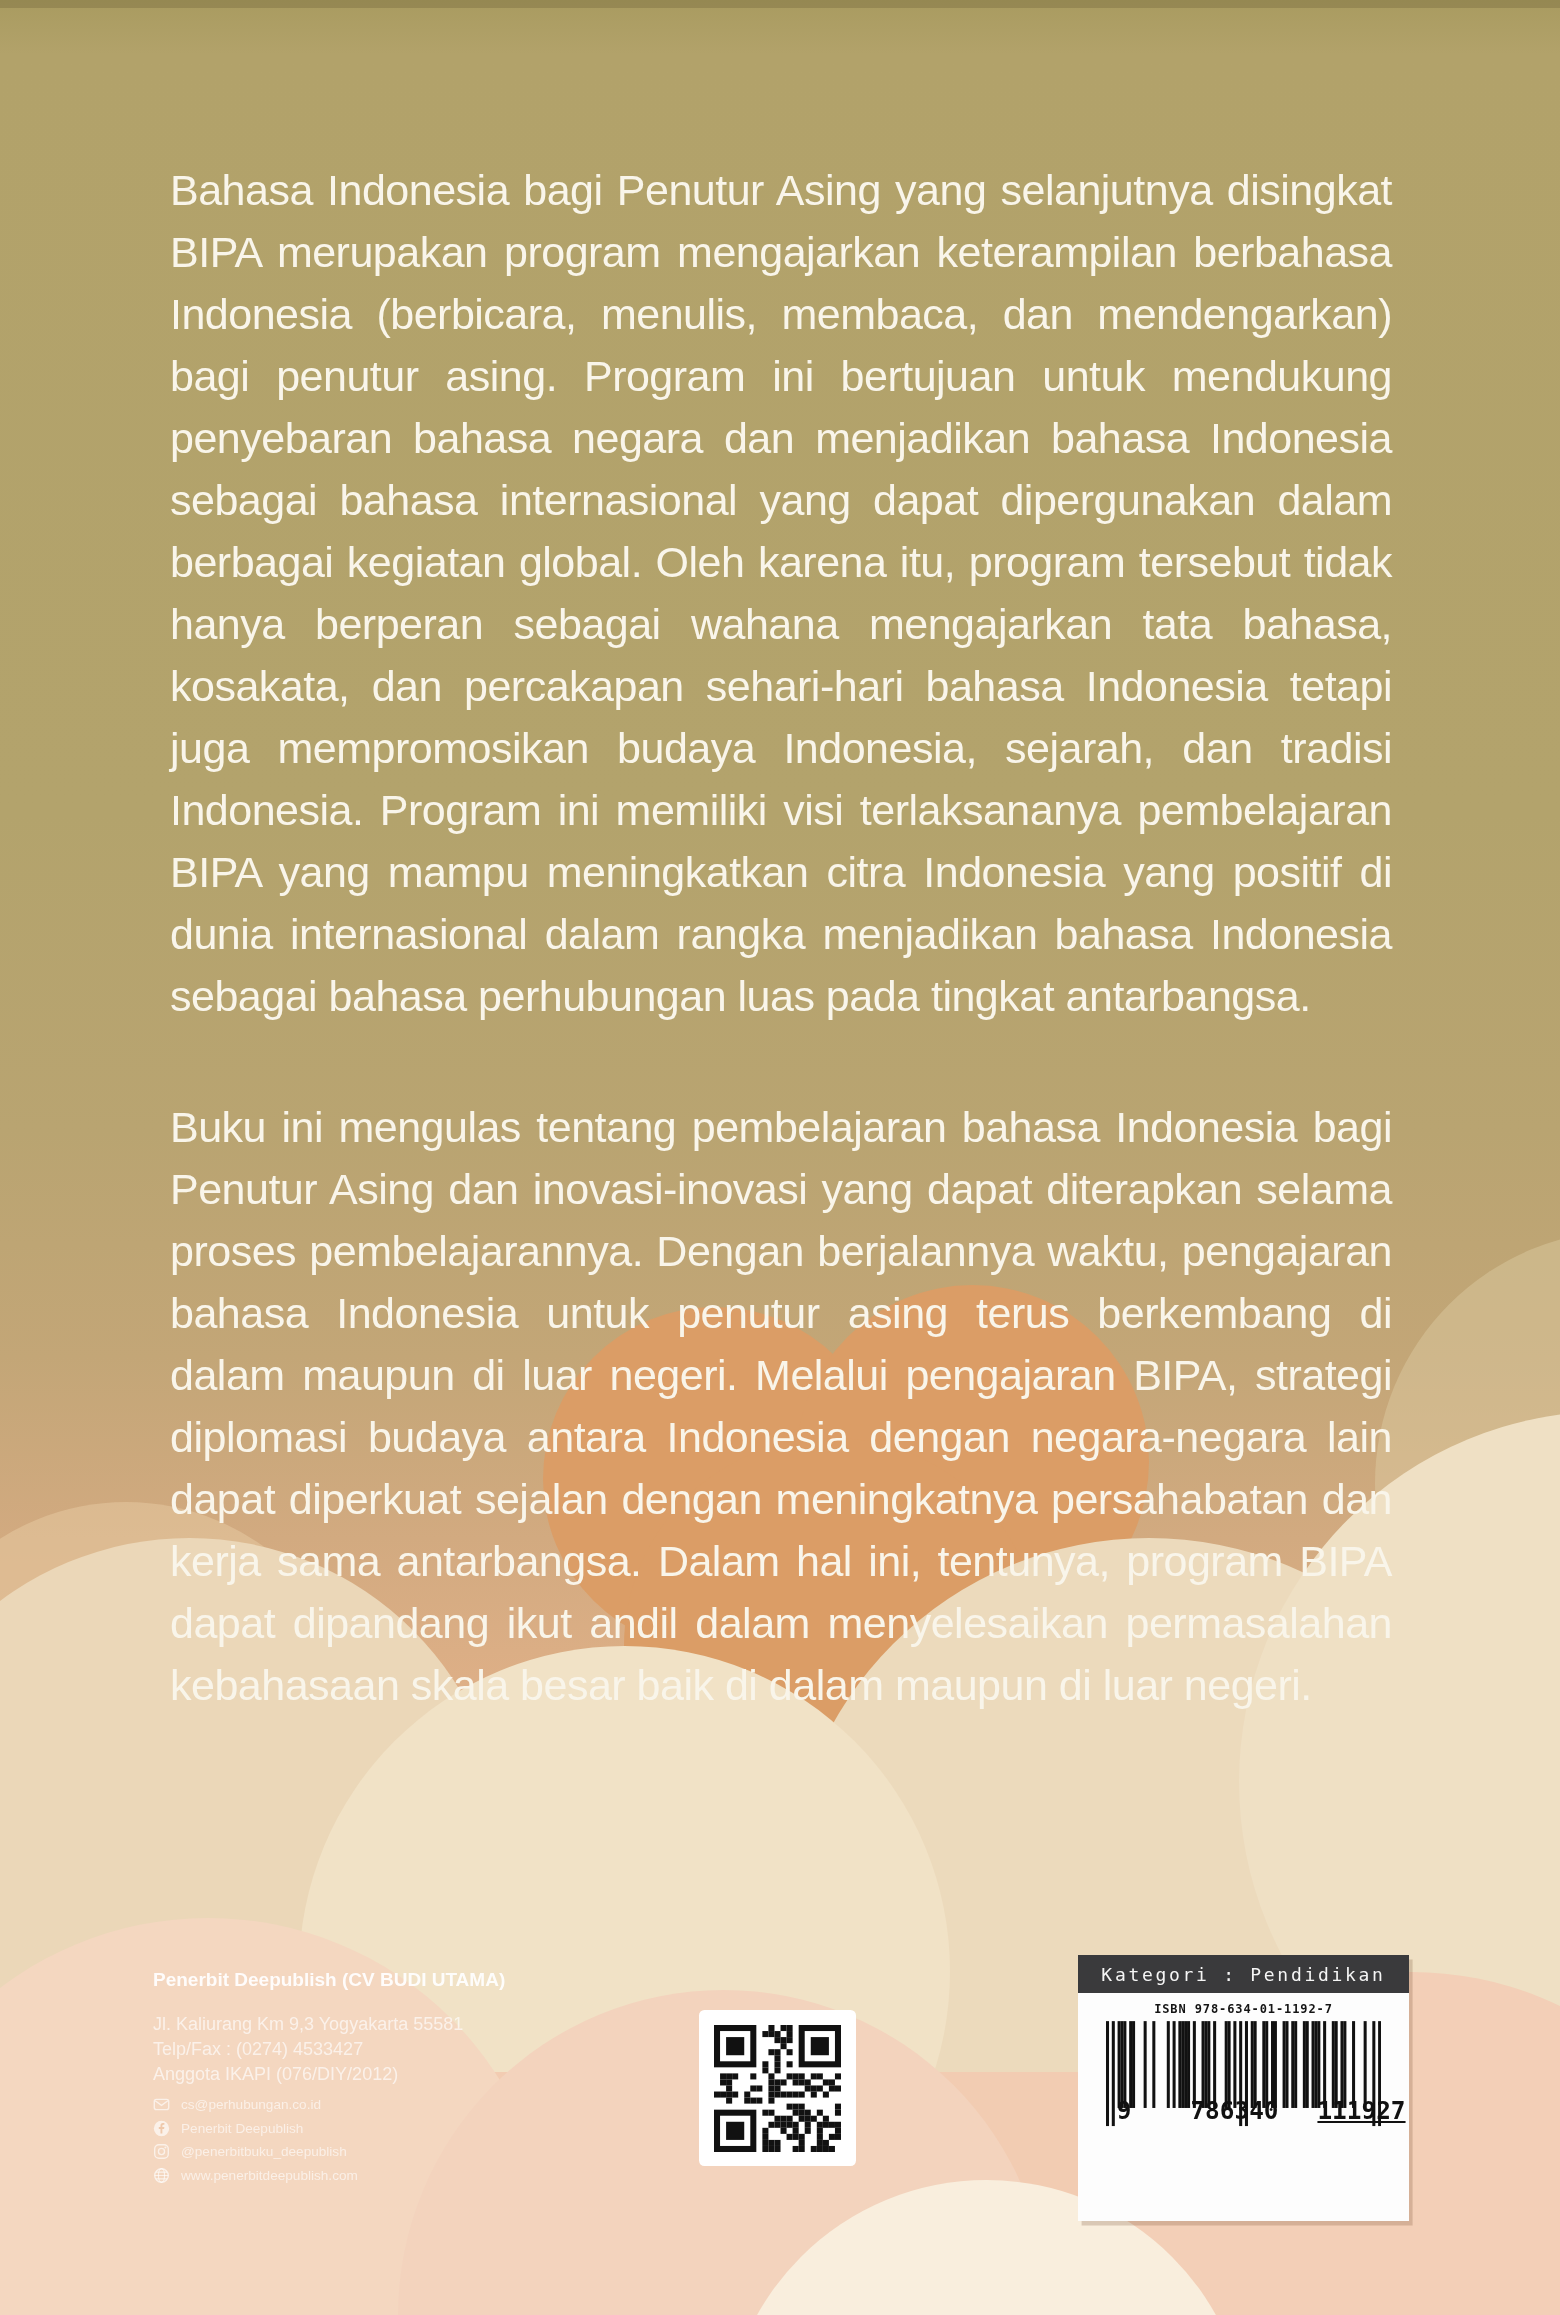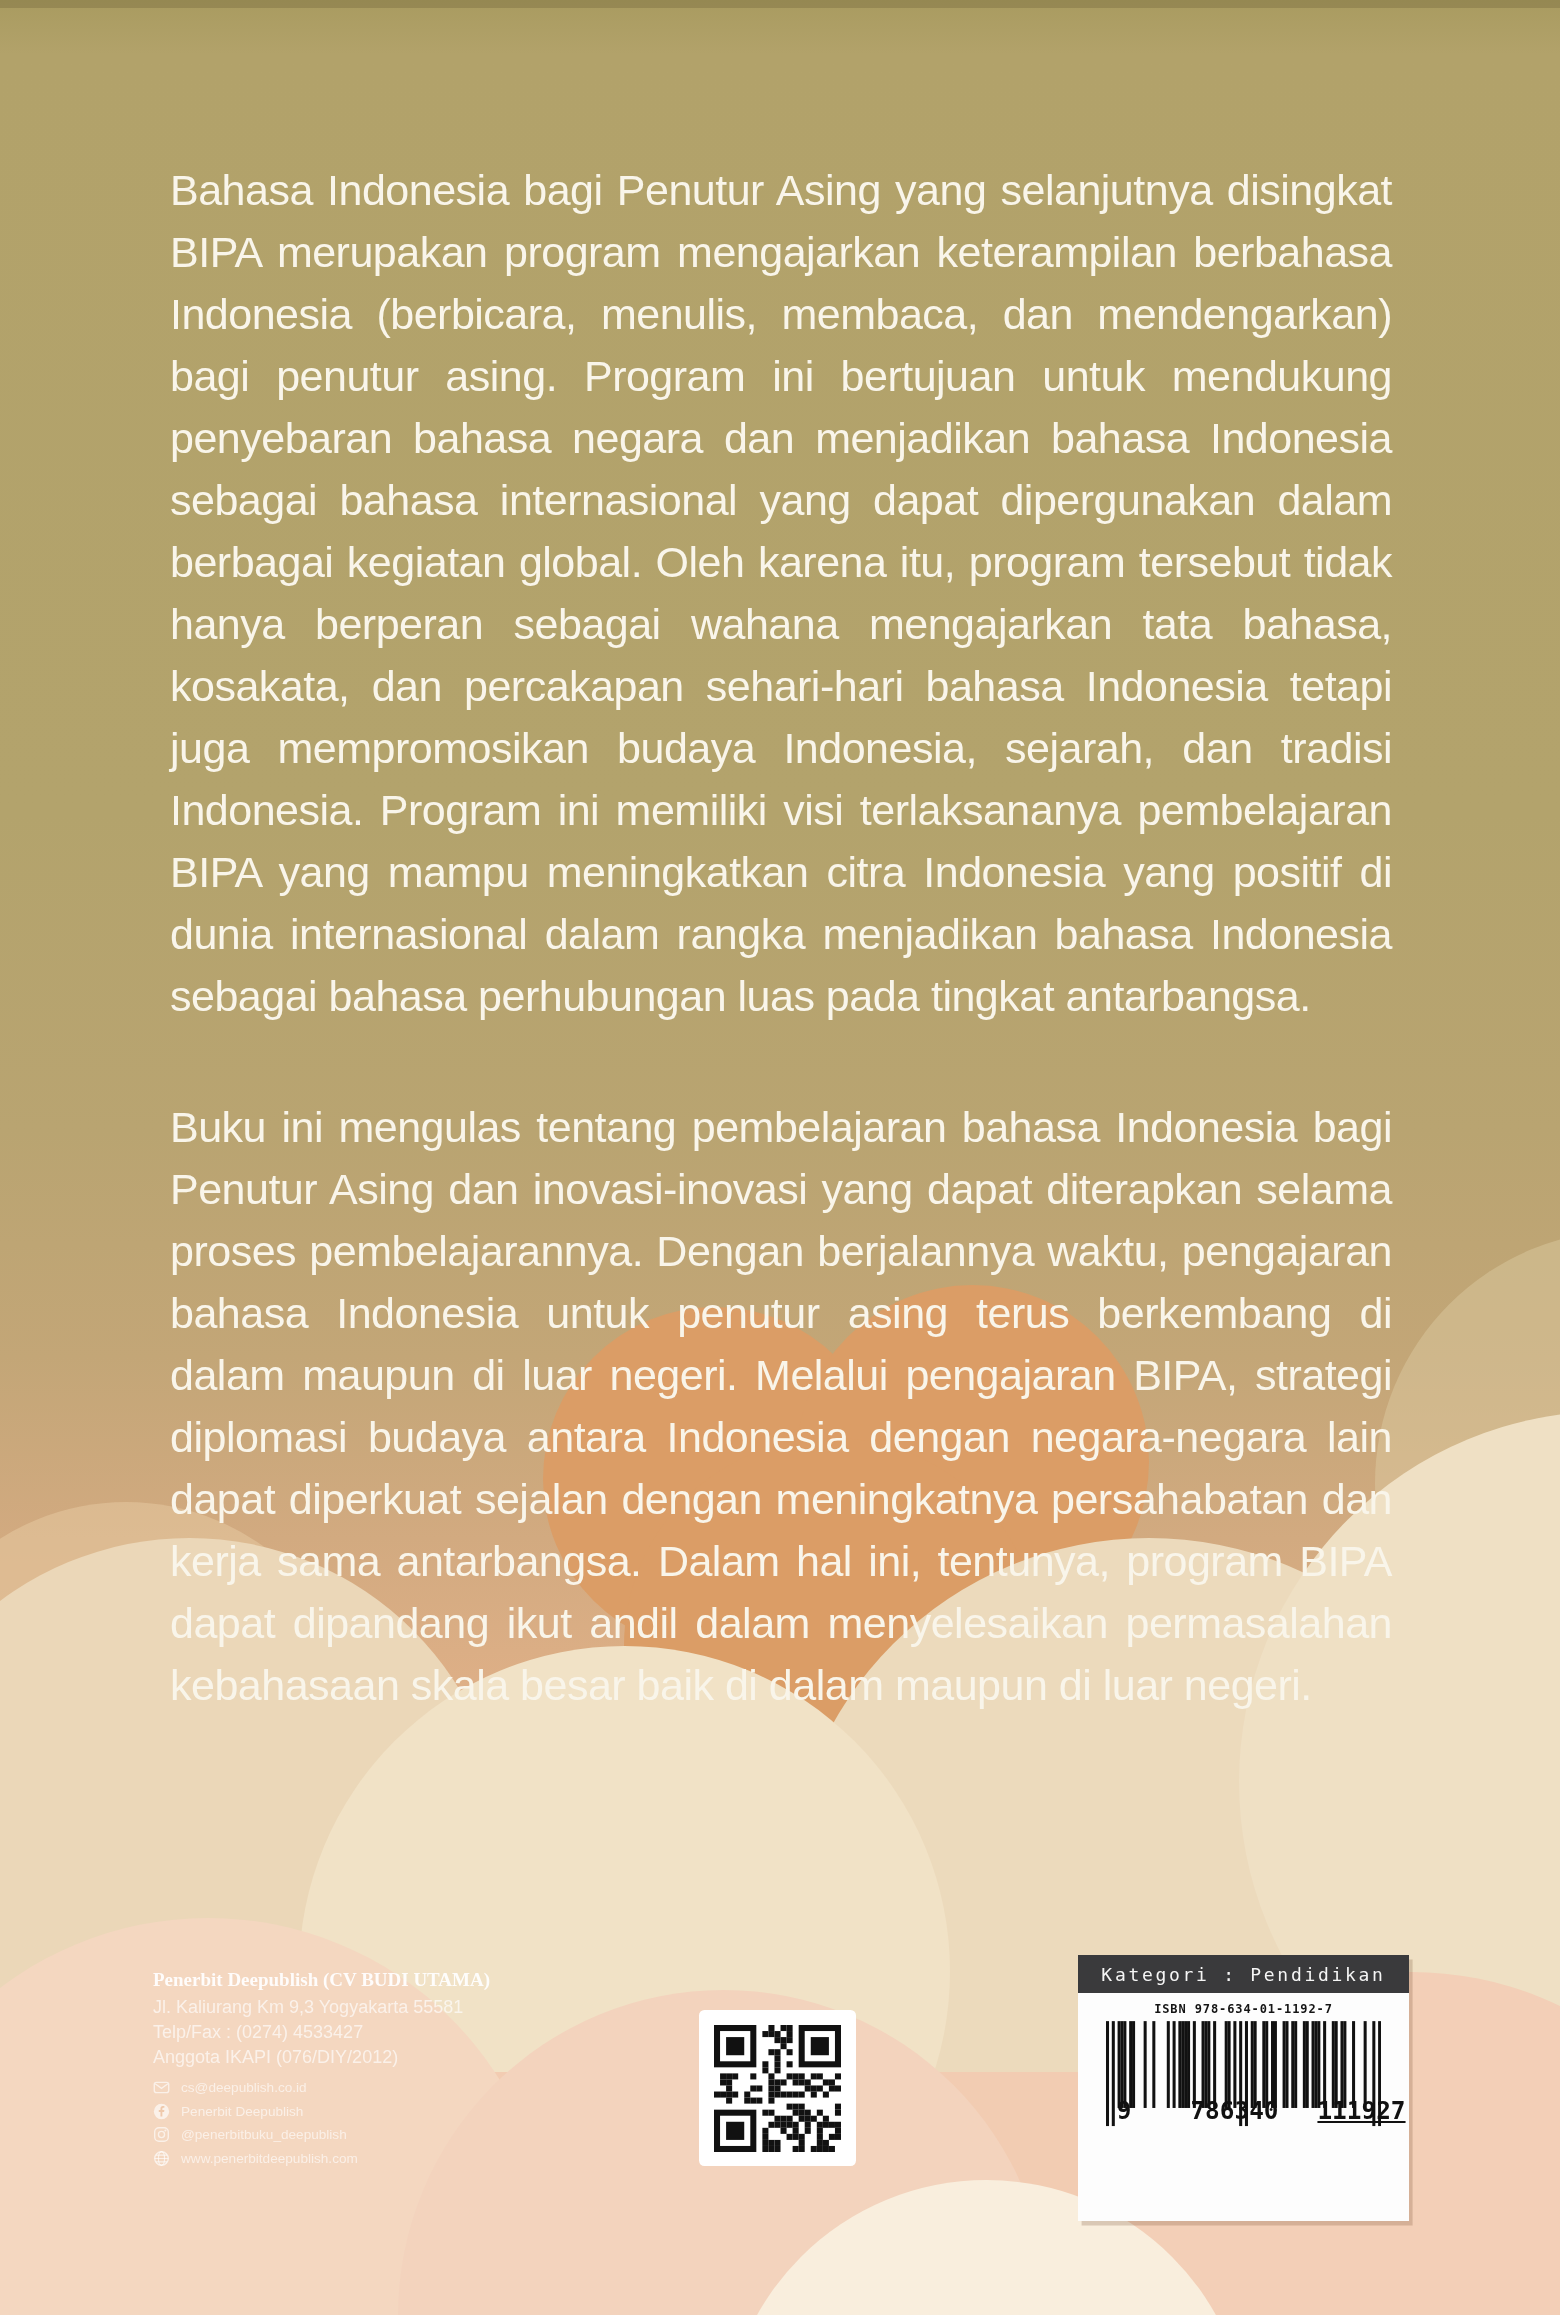--- a/index.html
+++ b/index.html
@@ -59,22 +59,21 @@
     position: absolute;
     left: 153px; top: 1968px;
     width: 507px;
     color: #fff;
   }
   .pub-name {
     font-weight: bold;
     font-size: 19px;
     line-height: 23.5px;
     color: rgba(255,255,255,0.93);
-    margin-bottom: 3px;
-    font-family: Liberation Serif, serif;
+    margin-bottom: 20px;
   }
   .pub-line {
     font-size: 18px;
     line-height: 25px;
     color: rgba(255,255,255,0.66);
   }
   .socials { margin-top: 6.3px; }
   .social-row {
     display: flex; align-items: center;
     height: 23.5px;
@@ -171,21 +170,21 @@
     <div class="pub-line">Jl. Kaliurang Km 9,3 Yogyakarta 55581</div>
     <div class="pub-line">Telp/Fax : (0274) 4533427</div>
     <div class="pub-line">Anggota IKAPI (076/DIY/2012)</div>
 
     <div class="socials">
       <div class="social-row">
         <svg class="social-icon" viewBox="0 0 20 20">
           <rect x="1.5" y="4" width="17" height="12" rx="2.5" fill="none" stroke="rgba(255,255,255,0.65)" stroke-width="1.6"></rect>
           <path d="M2.5 5.5 L10 11 L17.5 5.5" fill="none" stroke="rgba(255,255,255,0.65)" stroke-width="1.6"></path>
         </svg>
-        <span>cs@deepublish.co.id</span>
+        <span>cs@perhubungan.co.id</span>
       </div>
       <div class="social-row">
         <svg class="social-icon" viewBox="0 0 20 20">
           <circle cx="10" cy="10" r="9" fill="rgba(255,255,255,0.65)"></circle>
           <path d="M11 16 V10.5 H13 L13.4 8.2 H11 V6.8 C11 6 11.4 5.6 12.2 5.6 H13.4 V3.6 C13 3.5 12.2 3.4 11.6 3.4 C9.8 3.4 8.8 4.4 8.8 6.4 V8.2 H6.8 V10.5 H8.8 V16 Z" fill="#efc9ab"></path>
         </svg>
         <span>Penerbit Deepublish</span>
       </div>
       <div class="social-row">
         <svg class="social-icon" viewBox="0 0 20 20">

